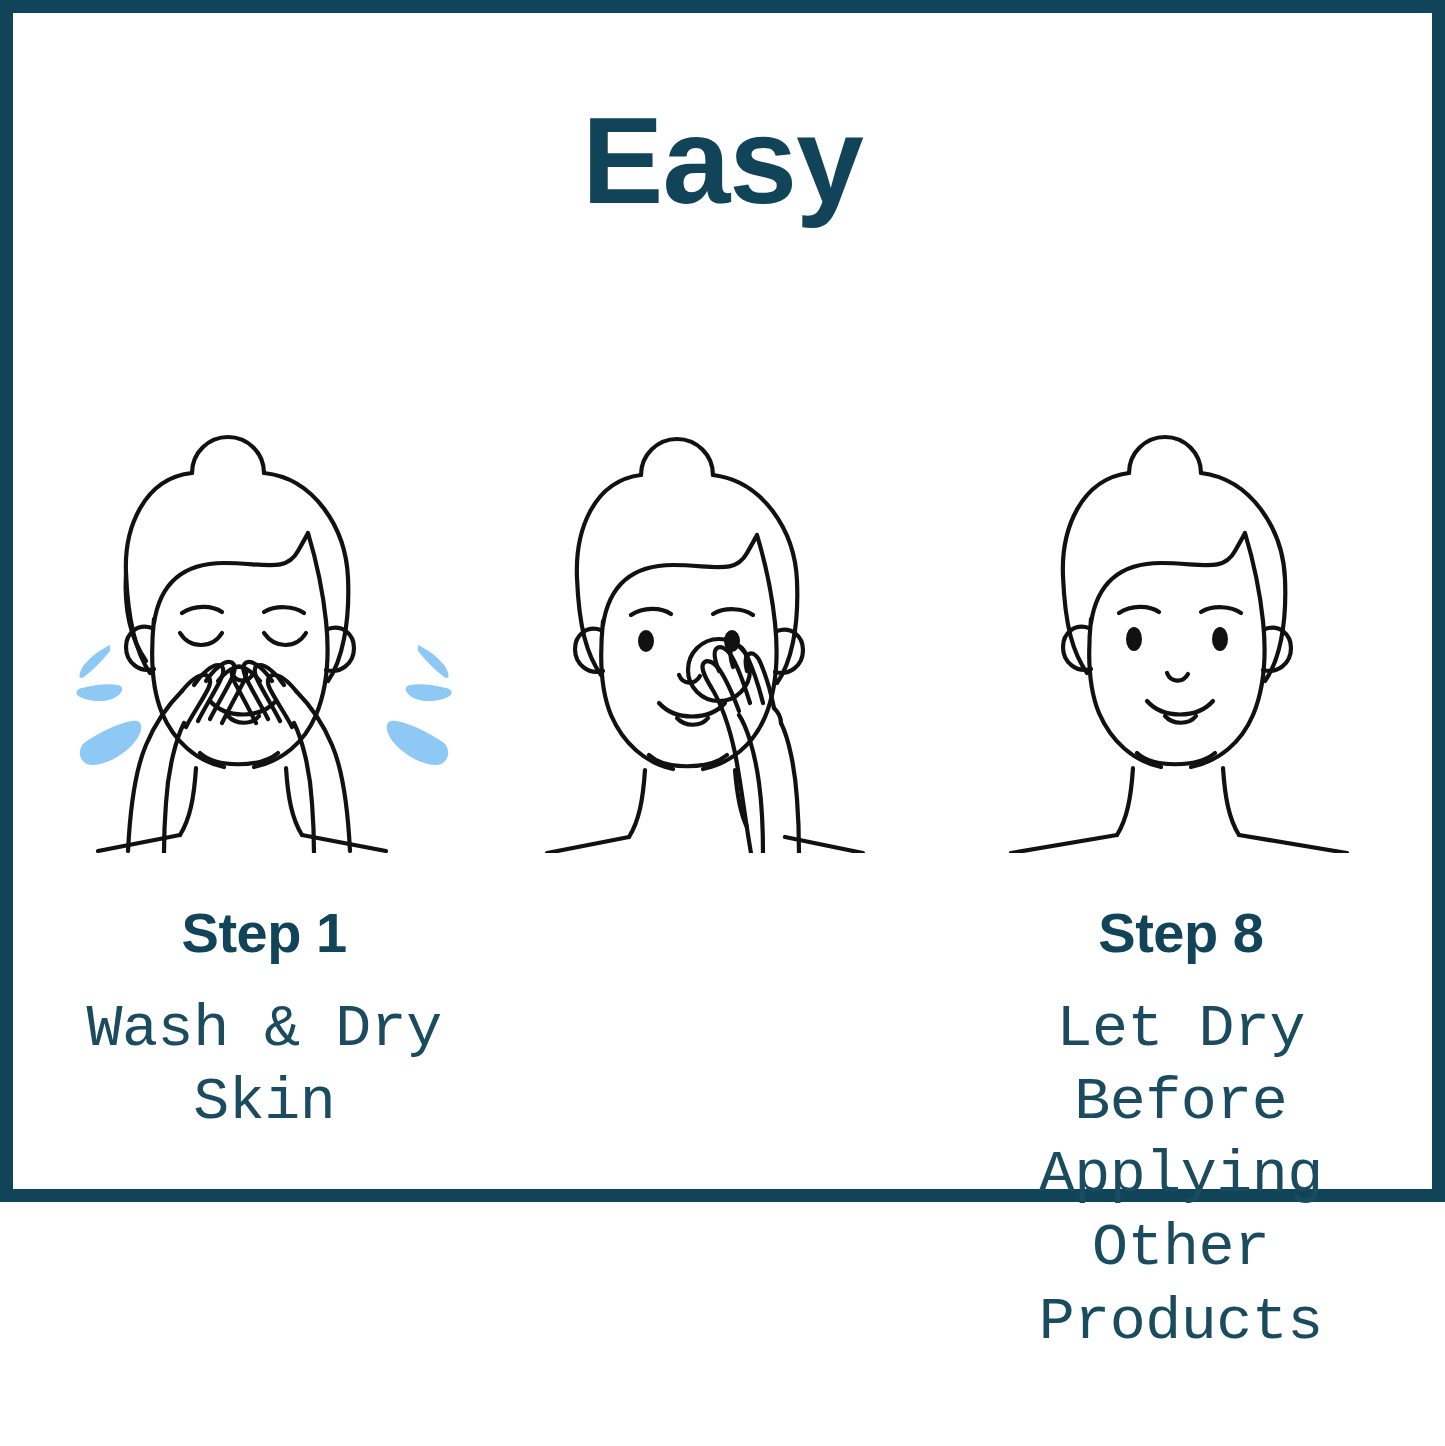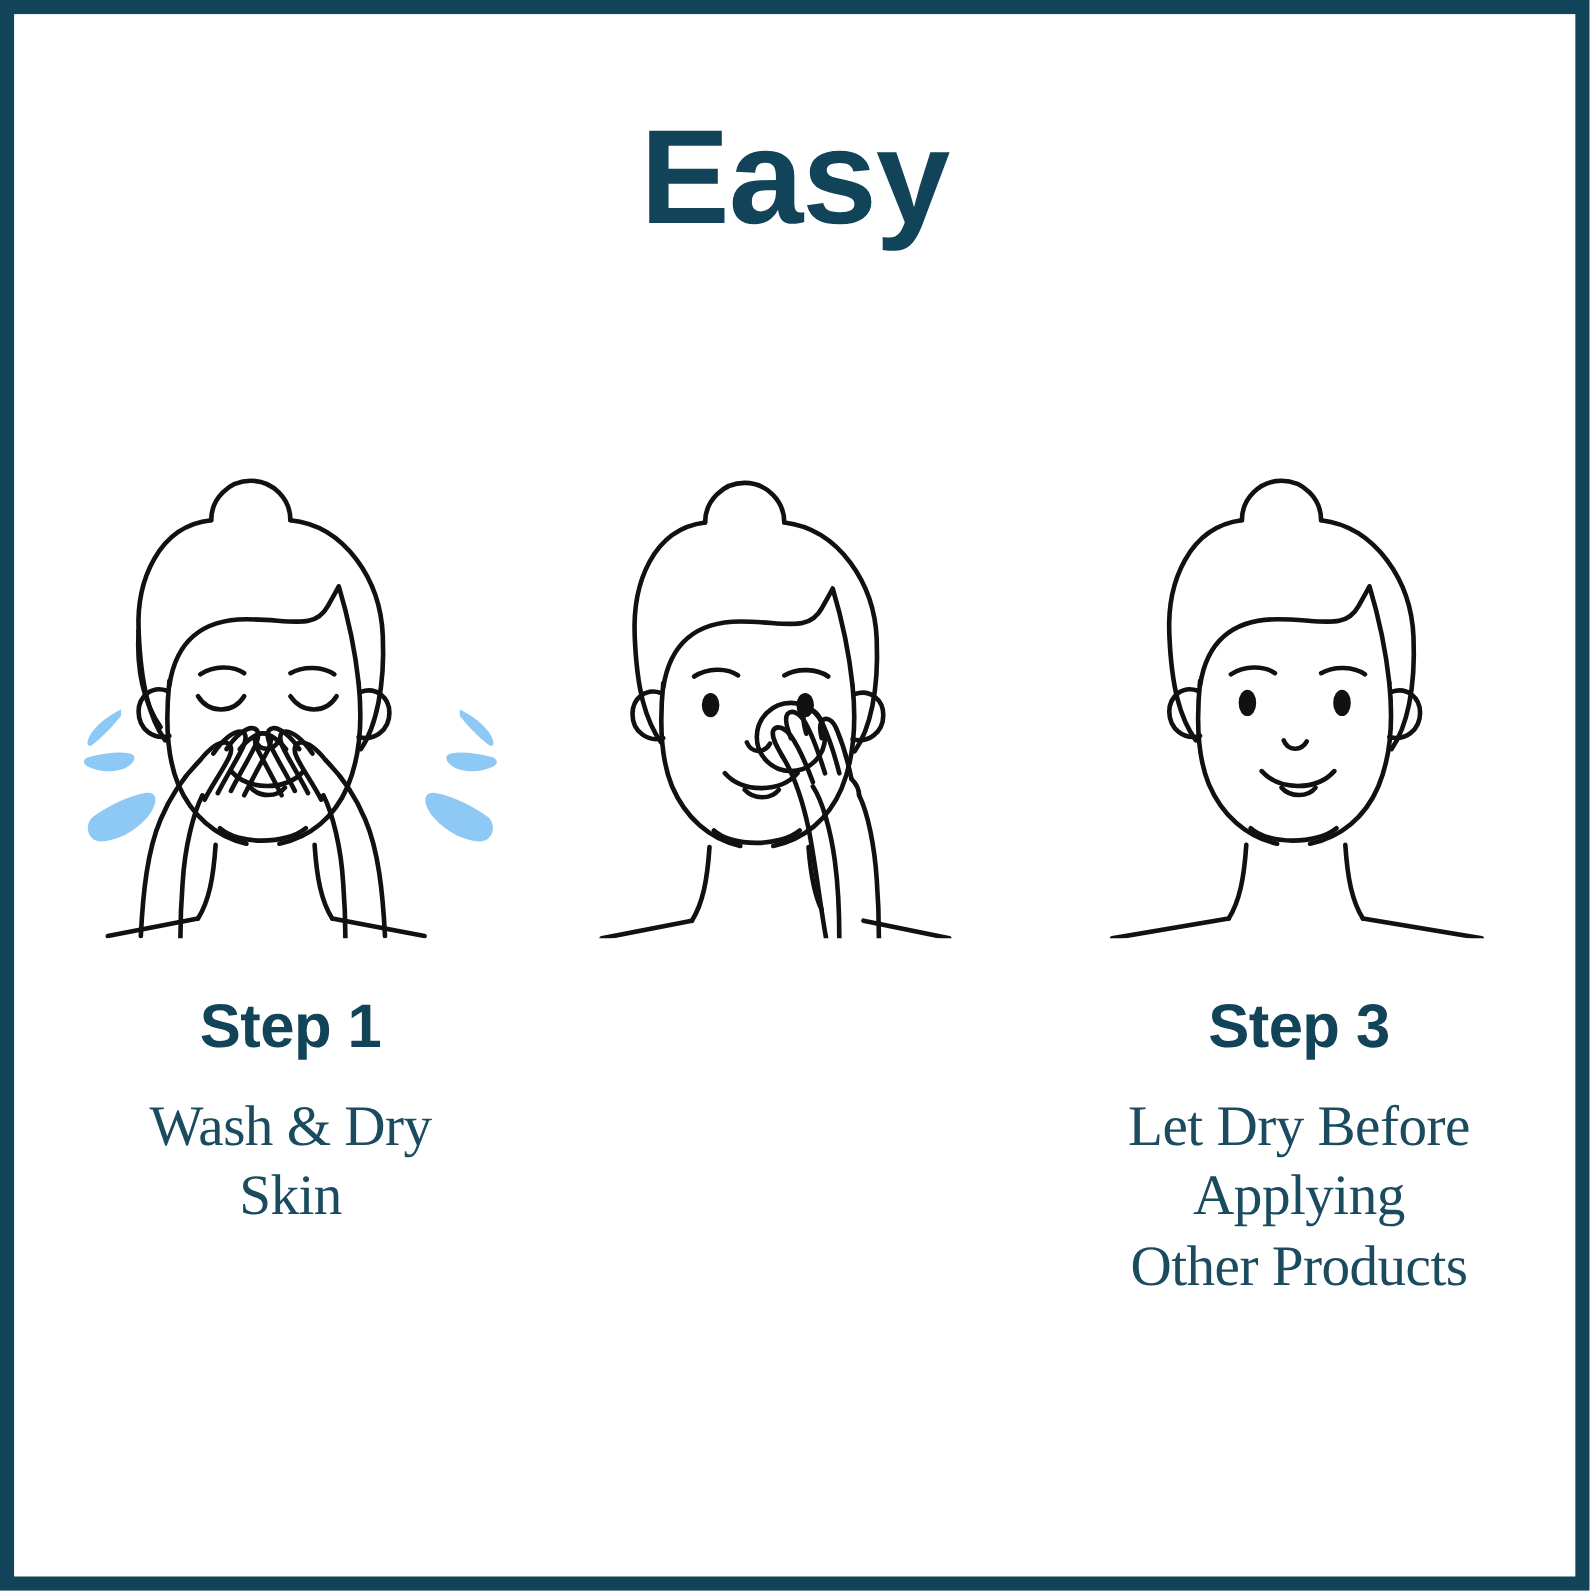--- a/index.html
+++ b/index.html
@@ -9,21 +9,21 @@
   }
   body {
     width: 1445px;
     height: 1446px;
     font-family: "Liberation Sans", sans-serif;
     overflow: hidden;
   }
   #page {
     position: relative;
     width: 1445px;
-    height: 1446px;
+    height: 1202px;
     background: #ffffff;
     box-sizing: border-box;
     border: 13px solid #114458;
   }
   #inner {
     position: relative;
     width: 100%;
     height: 100%;
     background: #ffffff;
   }
@@ -76,23 +76,23 @@
     font-family: "Liberation Sans", sans-serif;
     font-weight: bold;
     font-size: 56px;
     line-height: 1.05;
     text-align: center;
     letter-spacing: -0.5px;
   }
   .step-desc {
     margin-top: 30px;
     color: #1A4B5E;
-    font-family: Liberation Serif, serif;
+    font-family: Liberation Mono, monospace;
     font-weight: normal;
-    font-size: 52px;
+    font-size: 60px;
     line-height: 1.22;
     text-align: center;
     letter-spacing: -0.5px;
     white-space: pre-line;
   }
 </style>
 </head>
 <body>
 
 <div id="page">
@@ -273,21 +273,21 @@
             <path d="M184 293 C 192 302 208 302 215 293"></path>
 
             <path d="M152 345 C 150 375 146 396 136 412"></path>
             <path d="M242 345 C 244 375 248 396 258 412"></path>
 
             <path d="M136 412 L 30 430"></path>
             <path d="M258 412 L 366 430"></path>
           </g>
         </svg>
 
-        <div class="step-title">Step 3</div>
+        <div class="step-title">Step 8</div>
         <div class="step-desc">Let Dry Before
 Applying
 Other Products</div>
       </div>
 
     </div>
   </div>
 </div>
 
 </body></html>

